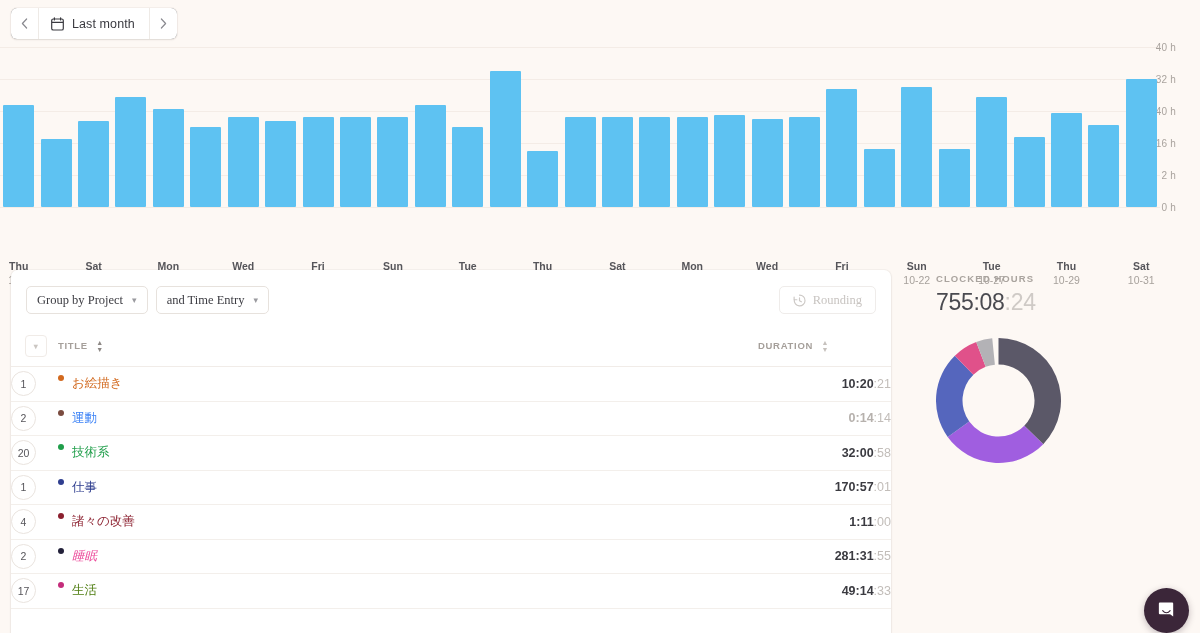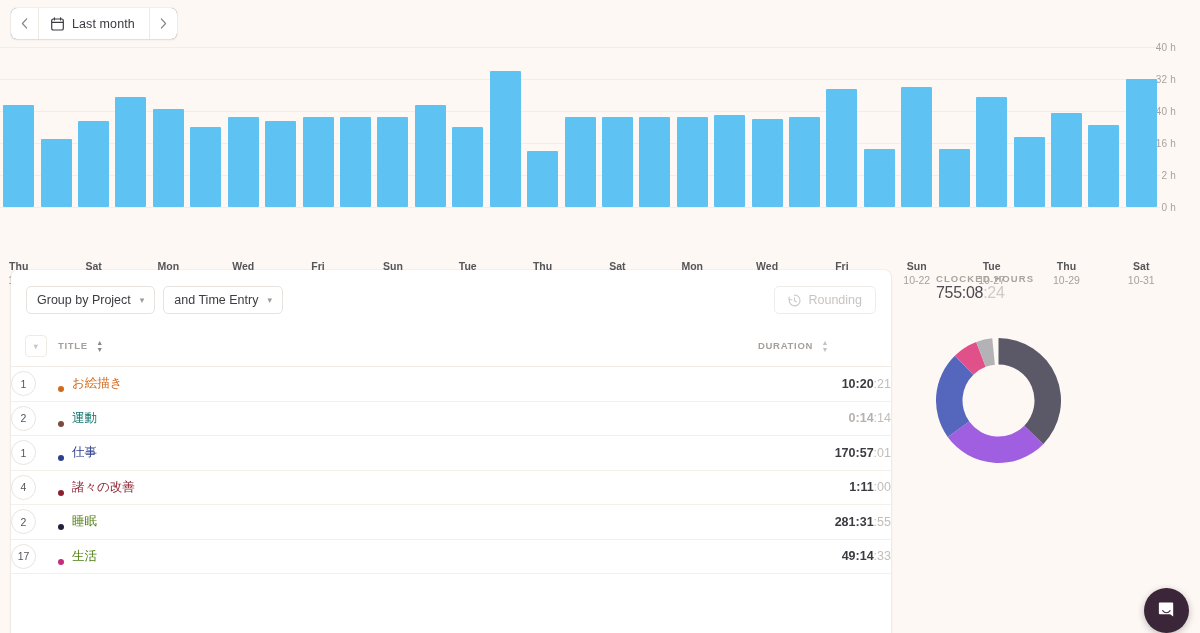--- a/index.html
+++ b/index.html
@@ -125,20 +125,21 @@
     background: #ffffff;
     border-radius: 7px;
     box-shadow: 0 1px 3px rgba(40,30,20,.08), 0 0 0 1px rgba(40,30,20,.03);
     overflow: hidden;
   }
   .controls {
     display: flex;
     align-items: flex-start;
     padding: 16px 15px 12px 15px;
     gap: 8px;
+    font-family: Liberation Serif, serif;
   }
   .pill {
     display: inline-flex;
     align-items: center;
     gap: 9px;
     height: 28px;
     padding: 0 10px;
     border: 1px solid #e7e2dd;
     border-radius: 5px;
     background: #fff;
@@ -206,21 +207,21 @@
   }
   .cnt-cell { padding-left: 14px; }
   .count-badge {
     width: 25px; height: 25px;
     border: 1px solid #e9e3de;
     border-radius: 50%;
     display: flex; align-items: center; justify-content: center;
     font-size: 10.5px;
     color: #56555a;
   }
-  .title-cell { display: flex; align-items: flex-end; gap: 8px; }
+  .title-cell { display: flex; align-items: flex-start; gap: 8px; }
   .dot { width: 6px; height: 6px; border-radius: 50%; flex: none; }
   .title-text { font-size: 12.5px; }
   .dur-cell {
     text-align: right;
     padding-right: 62px;
     font-size: 12.5px;
     color: #3b3b41;
     font-weight: 600;
     white-space: nowrap;
   }
@@ -232,21 +233,22 @@
     top: 273px;
     width: 250px;
   }
   .sum-label {
     font-size: 9.5px;
     letter-spacing: 1.1px;
     color: #a9a39e;
     font-weight: 600;
   }
   .sum-value {
-    font-size: 16px;
+    margin-top: 5px;
+    font-size: 23px;
     color: #4a4a50;
     letter-spacing: -.3px;
   }
   .sum-value .sec { color: #cfcac6; }
 
   .donut {
     position: absolute;
     left: 936px;
     top: 338px;
     width: 125px;
@@ -463,24 +465,36 @@
           </td>
           <td class="dur-cell"><span>10:20</span><span class="dur-sec">:21</span></td>
         </tr>
         <tr>
           <td class="cnt-cell">
             <div class="count-badge">2</div>
           </td>
           <td>
             <div class="title-cell">
               <span class="dot" style="background: rgb(122, 75, 63);"></span>
-              <span class="title-text" style="color: #0f766e;">運動</span>
+              <span class="title-text" style="color: #3b82f6;">運動</span>
             </div>
           </td>
           <td class="dur-cell dim"><span>0:14</span><span class="dur-sec">:14</span></td>
+        </tr>
+        <tr>
+          <td class="cnt-cell">
+            <div class="count-badge">20</div>
+          </td>
+          <td>
+            <div class="title-cell">
+              <span class="dot" style="background: rgb(31, 158, 74);"></span>
+              <span class="title-text" style="color: rgb(31, 158, 74);">技術系</span>
+            </div>
+          </td>
+          <td class="dur-cell"><span>32:00</span><span class="dur-sec">:58</span></td>
         </tr>
         <tr>
           <td class="cnt-cell">
             <div class="count-badge">1</div>
           </td>
           <td>
             <div class="title-cell">
               <span class="dot" style="background: rgb(47, 62, 143);"></span>
               <span class="title-text" style="color: rgb(47, 62, 143);">仕事</span>
             </div>
@@ -499,21 +513,21 @@
           </td>
           <td class="dur-cell"><span>1:11</span><span class="dur-sec">:00</span></td>
         </tr>
         <tr>
           <td class="cnt-cell">
             <div class="count-badge">2</div>
           </td>
           <td>
             <div class="title-cell">
               <span class="dot" style="background: rgb(35, 33, 58);"></span>
-              <span class="title-text" style="color: #4d7c0f;">睡眠</span>
+              <span class="title-text" style="color: #ec4899; font-style: italic;">睡眠</span>
             </div>
           </td>
           <td class="dur-cell"><span>281:31</span><span class="dur-sec">:55</span></td>
         </tr>
         <tr>
           <td class="cnt-cell">
             <div class="count-badge">17</div>
           </td>
           <td>
             <div class="title-cell">

